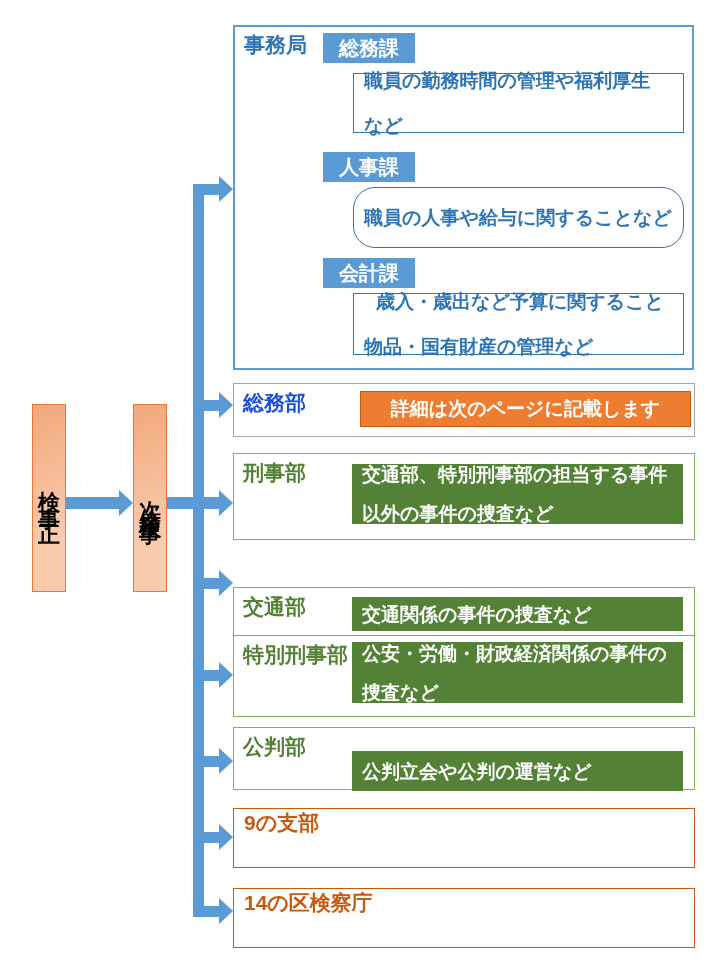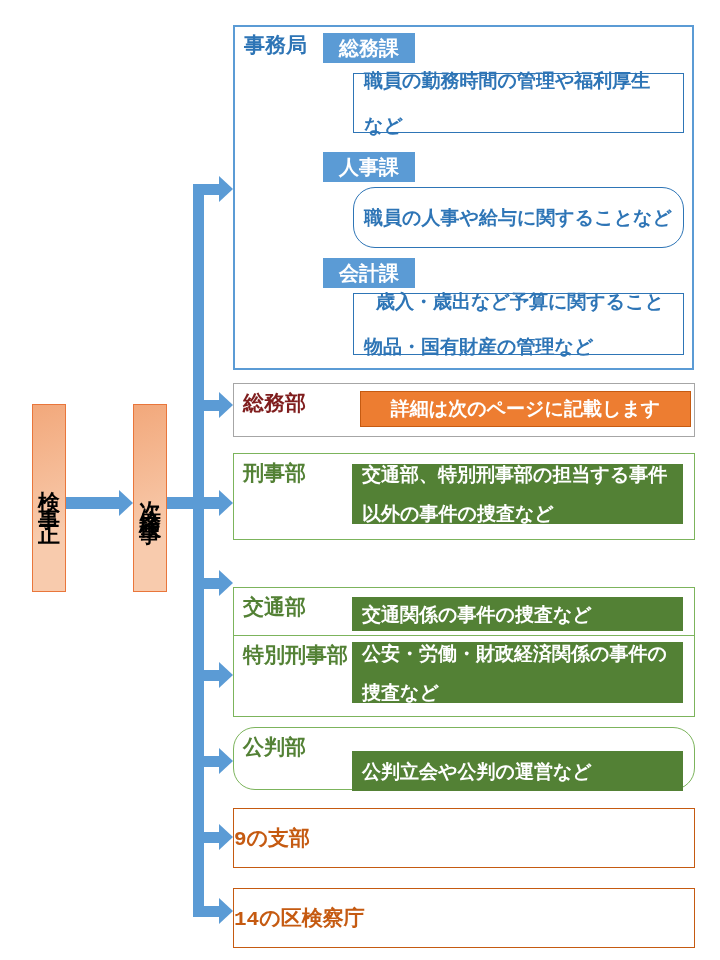--- a/index.html
+++ b/index.html
@@ -53,25 +53,25 @@
     position:absolute; left:118px; width:331px; box-sizing:border-box;
     background:#538135; color:#ffffff; font-size:19px; line-height:25px;
     display:flex; flex-direction:column; justify-content:center;
     padding-left:10px; padding-right:6px;gap:14px;
   }
   .orangefill {
     position:absolute; left:126px; width:331px; box-sizing:border-box;
     background:#ED7D31; border:1px solid #C55A11; color:#ffffff;
     font-size:19px; display:flex; align-items:center; justify-content:center;
   }
-  .navy   { color:#7f1d1d; }
+  .navy   { color:#1d4ed8; }
   .green  { color:#538135; }
   .row-center-label {
-    display:flex; align-items:center; 
-    font-size:21px; color:#C55A11;font-family:Liberation Mono, monospace;
+    display:flex; align-items:flex-start; padding-left:10px;
+    font-size:21px; color:#C55A11;
   }
   .indent { text-indent:12px; }
 </style>
 </head>
 <body>
 
 <div class="canvas">
 
   <div class="vbox" id="box-kenjisei">検事正</div>
   <div class="vbox" id="box-jiseki">次席検事</div>
@@ -147,21 +147,21 @@
   </div>
 
   <div class="row green-border" style="top:635px; height:82px;">
     <div class="row-label green">特別刑事部</div>
     <div class="greenfill" style="top:6px; height:61px;">
       <div>公安・労働・財政経済関係の事件の</div>
       <div>捜査など</div>
     </div>
   </div>
 
-  <div class="row green-border" style="top:727px; height:63px;border-radius:22px;">
+  <div class="row green-border" style="top:727px; height:63px;">
     <div class="row-label green">公判部</div>
     <div class="greenfill" style="top:23px; height:40px;">
       <div>公判立会や公判の運営など</div>
     </div>
   </div>
 
   <div class="row orange-border row-center-label" style="top:808px; height:60px;">
     <span>9の支部</span>
   </div>
 

